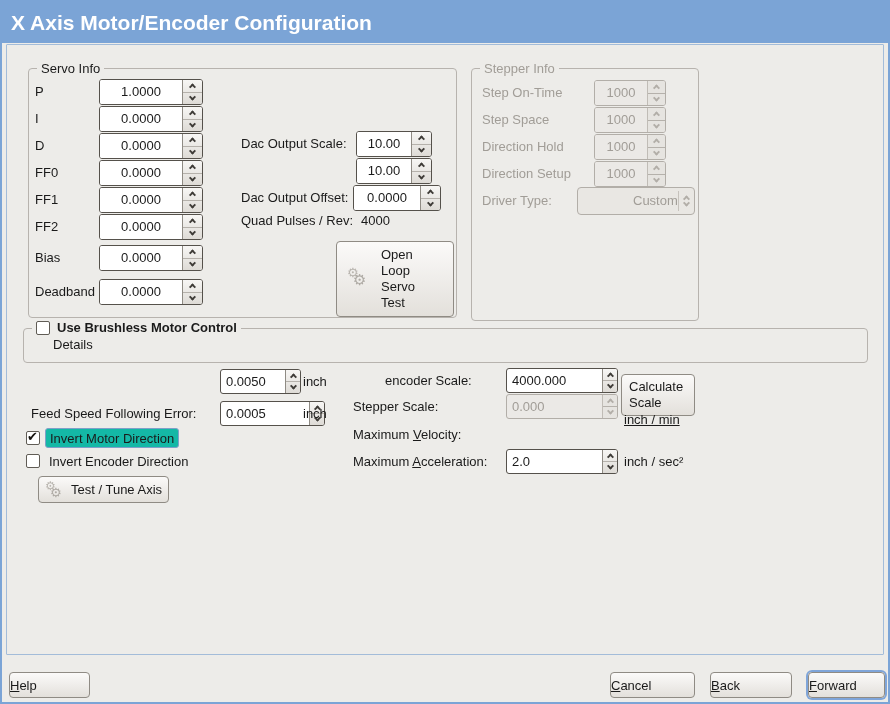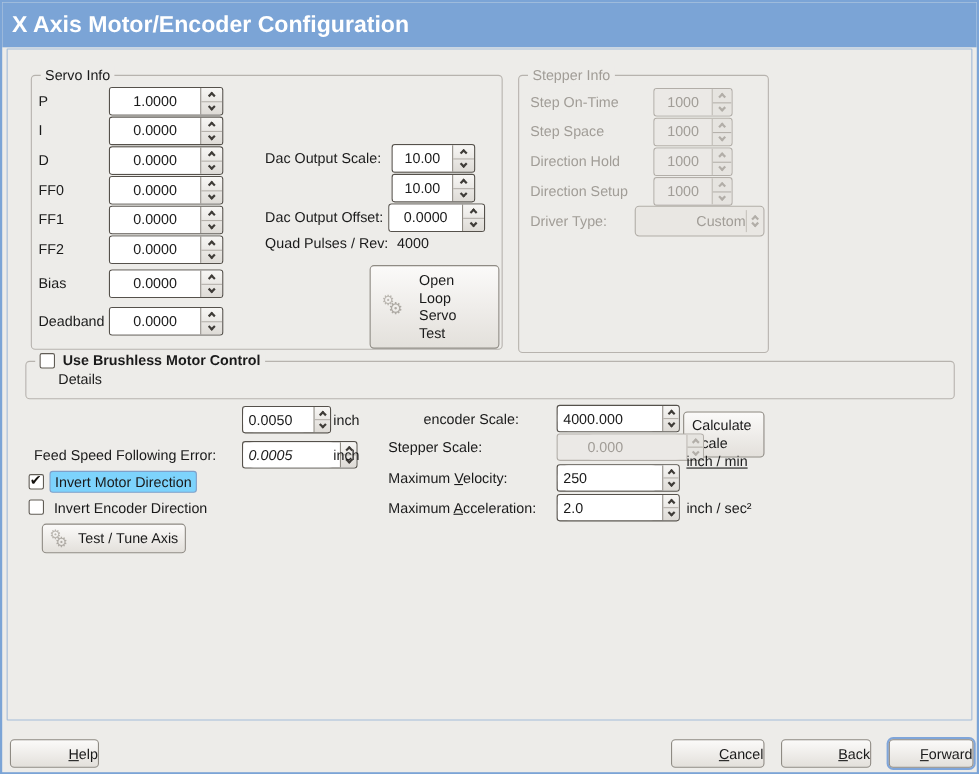--- a/index.html
+++ b/index.html
@@ -67,38 +67,38 @@
 
   .spinbox.disabled { border-color: #b2aea8; background: #ebe9e6; }
   .spinbox.disabled .spin-entry { background: #ebe9e6; color: #a19d97; }
   .spinbox.disabled .spin-col { background: #e6e4e0; border-left-color: #c0bcb6; }
   .spinbox.disabled .chv { border-color: #b2aea8; }
 
   
   .gtk-btn {
     position: absolute; border: 1px solid #8f8b84; border-radius: 4px;
     background: linear-gradient(#fbfaf9, #e3e0db);
-    display: flex; align-items: center; justify-content: flex-end;
+    display: flex; align-items: center; justify-content: flex-start;
     color: #1a1a1a; cursor: default; white-space: nowrap;
   }
   .gtk-btn.focus { box-shadow: 0 0 0 2px #7fa5d9; }
   .multi { white-space: pre-line; text-align: left; line-height: 16px; }
 
   
   .cb {
     position: absolute; width: 14px; height: 14px; background: #ffffff;
     border: 1px solid #605c55; border-radius: 2px;
   }
   .cb.checked::after {
     content: "✔"; position: absolute; left: 0px; top: -3px;
     font-size: 13px; color: #14110d;
   }
 
   .hl-label {
-    position: absolute; background: #7dd3fc; border: 1px solid #7fa0c9;
+    position: absolute; background: #14b8a6; border: 1px solid #7fa0c9;
     border-radius: 3px; padding: 0 4px; height: 20px; line-height: 19px;
     white-space: nowrap;
   }
 
   
   .combo {
     position: absolute; display: flex; height: 28px;
     border: 1px solid #b2aea8; border-radius: 4px; background: #e9e7e3;
     color: #a19d97;
   }
@@ -368,21 +368,21 @@
           </span>
           <span class="spin-cell">
             <i class="chv down"></i>
           </span>
         </span>
     </div>
     <span class="lbl vcenter25" style="left:296px; top:324px;">inch</span>
 
     <span class="lbl vcenter25" style="left:24px; top:356px;">Feed Speed Following Error:</span>
     <div class="spinbox" style="left:213px; top:356px; height:25px;">
-      <span class="spin-entry left" style="width:88px;font-style:italic;">0.0005</span>
+      <span class="spin-entry left" style="width:88px;">0.0005</span>
       <span class="spin-col" style="width:15px;">
           <span class="spin-cell up">
             <i class="chv up"></i>
           </span>
           <span class="spin-cell">
             <i class="chv down"></i>
           </span>
         </span>
     </div>
     <span class="lbl vcenter25" style="left:296px; top:356px;">inch</span>
@@ -398,44 +398,33 @@
             <i class="chv down"></i>
           </span>
         </span>
     </div>
     <div class="gtk-btn" style="left:614px; top:329px; width:74px; height:42px; justify-content:flex-start; padding-left:7px;">
       <span class="multi">Calculate
 Scale</span>
     </div>
 
     <span class="lbl vcenter25" style="left:346px; top:349px;">Stepper Scale:</span>
-    <div class="spinbox disabled" style="left:499px; top:349px; height:25px;padding-left:22px;">
+    <div class="spinbox disabled" style="left:499px; top:349px; height:25px;">
       <span class="spin-entry left" style="width:95px;">0.000</span>
       <span class="spin-col" style="width:15px;">
           <span class="spin-cell up">
             <i class="chv up"></i>
           </span>
           <span class="spin-cell">
             <i class="chv down"></i>
           </span>
         </span>
     </div>
 
     <span class="lbl vcenter25" style="left:346px; top:377px;"><span>Maximum </span><span class="u">V</span><span>elocity:</span></span>
-    <div class="spinbox" style="left:499px; top:377px; height:25px;">
-      <span class="spin-entry left" style="width:95px;">250</span>
-      <span class="spin-col" style="width:15px;">
-          <span class="spin-cell up">
-            <i class="chv up"></i>
-          </span>
-          <span class="spin-cell">
-            <i class="chv down"></i>
-          </span>
-        </span>
-    </div>
     <span class="lbl vcenter25" style="left:617px; top:362px;text-decoration:underline;">inch / min</span>
 
     <span class="lbl vcenter25" style="left:346px; top:404px;"><span>Maximum </span><span class="u">A</span><span>cceleration:</span></span>
     <div class="spinbox" style="left:499px; top:404px; height:25px;">
       <span class="spin-entry left" style="width:95px;">2.0</span>
       <span class="spin-col" style="width:15px;">
           <span class="spin-cell up">
             <i class="chv up"></i>
           </span>
           <span class="spin-cell">

